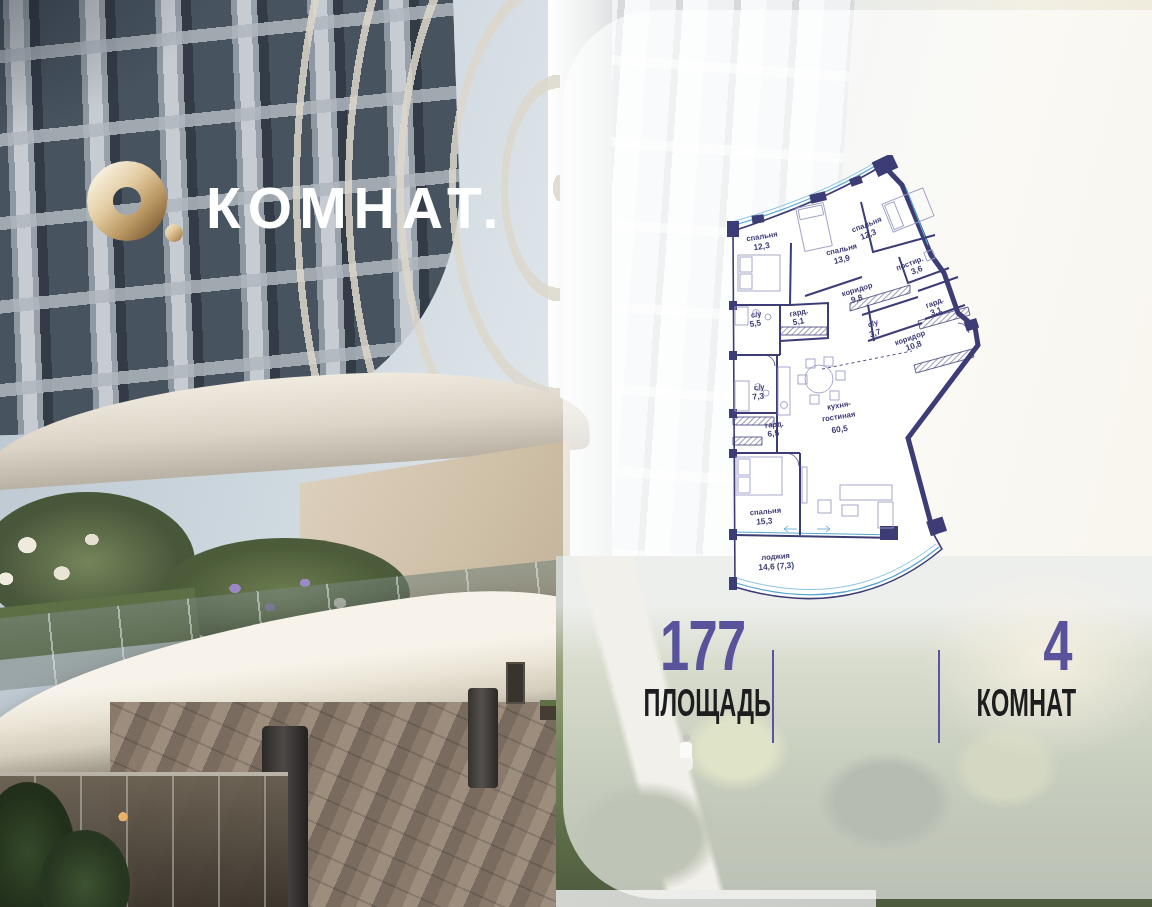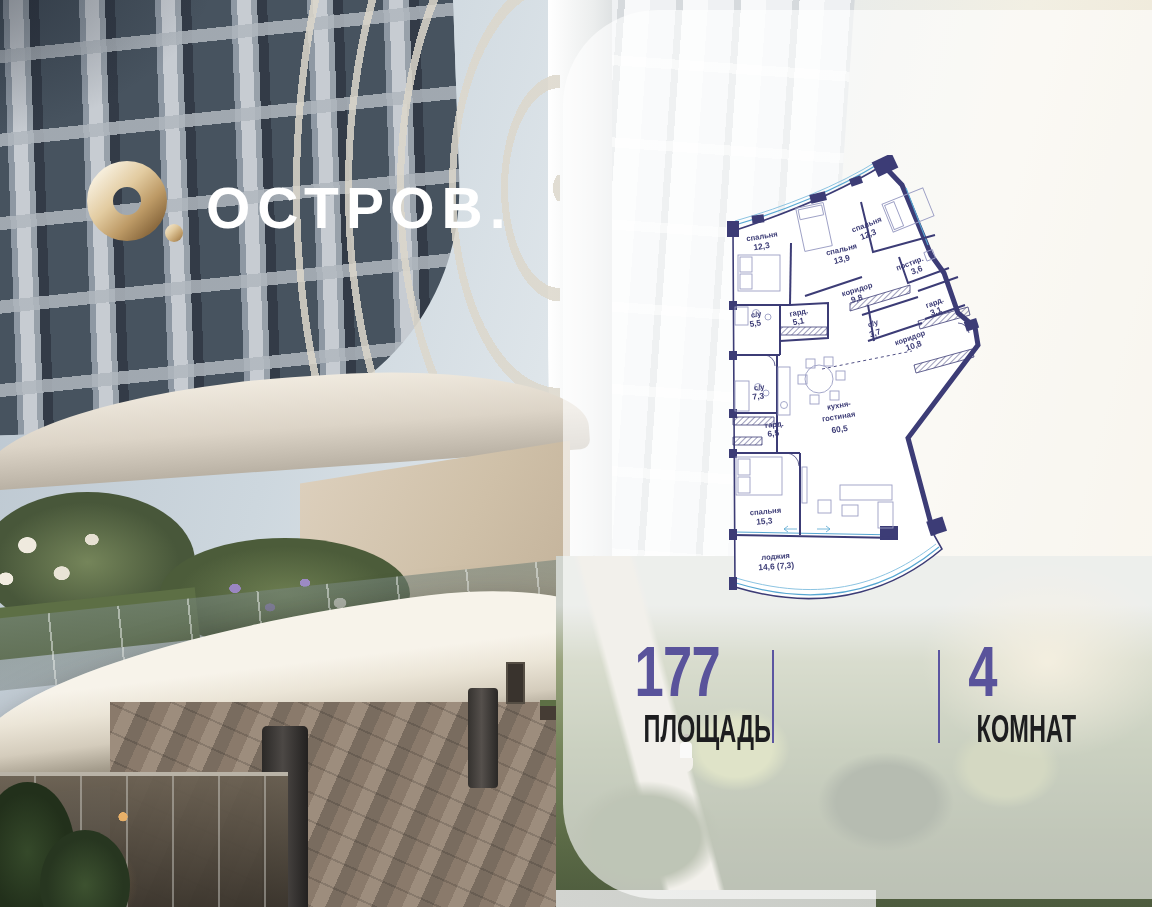--- a/index.html
+++ b/index.html
@@ -108,21 +108,21 @@
   .logo .word{left:120px;top:22px;font-size:57px;font-weight:700;color:#ffffff;
     letter-spacing:7px;line-height:57px;white-space:nowrap;}
 
   
   .plan{left:722px;top:155px;width:260px;height:465px;}
   .plan text{font-family:"Liberation Sans",sans-serif;fill:#3c3c76;}
   .plan .rname{font-size:7.6px;font-weight:600;}
   .plan .rarea{font-size:8.4px;font-weight:600;}
 
   
-  .stat{top:644px;text-align:left;}
+  .stat{top:618px;text-align:right;}
   .stat-value{position:relative;display:block;font-size:71px;line-height:56px;font-weight:700;
     color:#59539b;letter-spacing:-1px;transform:scaleX(.74);transform-origin:center;}
   .stat-label{position:relative;display:block;margin-top:12px;font-size:38px;line-height:34px;
     font-weight:700;color:#1d1d1f;transform:scaleX(.62);transform-origin:center;white-space:nowrap;}
   .stat1{left:615px;width:150px;}
   .stat2{left:785px;width:145px;}
   .stat3{left:950px;width:140px;}
   .vdiv{top:650px;width:2px;height:93px;background:#5b55a1;}
   .vdiv1{left:772px;} .vdiv2{left:938px;}
 </style>
@@ -168,21 +168,21 @@
         <linearGradient id="gold" x1="0" y1="0" x2="1" y2="1">
           <stop offset="0" stop-color="#f6edda"></stop>
           <stop offset="0.38" stop-color="#e2cba0"></stop>
           <stop offset="0.72" stop-color="#bd9a66"></stop>
           <stop offset="1" stop-color="#8d6c40"></stop>
         </linearGradient>
       </defs>
       <circle cx="41" cy="43" r="27" fill="none" stroke="url(#gold)" stroke-width="26"></circle>
       <circle cx="88" cy="75" r="9" fill="url(#gold)"></circle>
     </svg>
-    <div class="word">ОСТРОВ.</div>
+    <div class="word">КОМНАТ.</div>
   </div>
 
   <svg class="plan" width="260" height="465" viewBox="0 0 260 465">
     <defs>
       <pattern id="hatch" width="4" height="4" patternUnits="userSpaceOnUse" patternTransform="rotate(45)">
         <line x1="0" y1="0" x2="0" y2="4" stroke="#3c3c76" stroke-width="1"></line>
       </pattern>
     </defs>
 
     <g>

